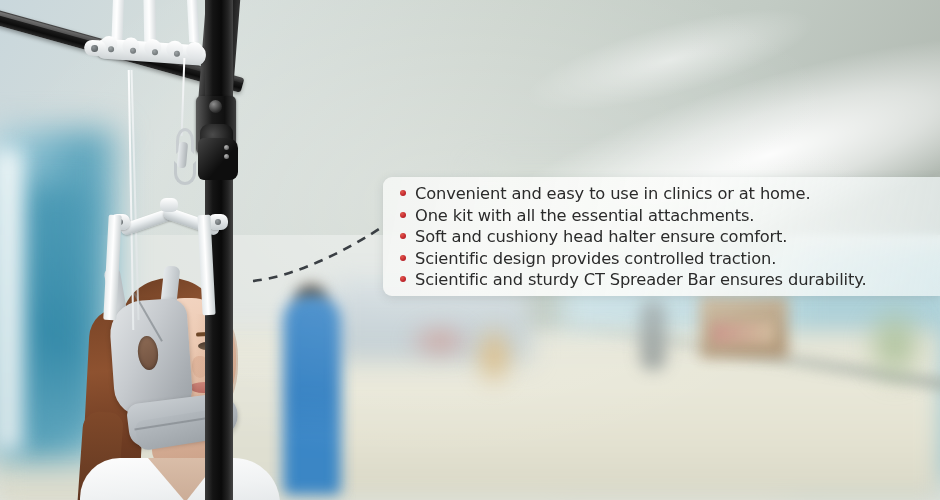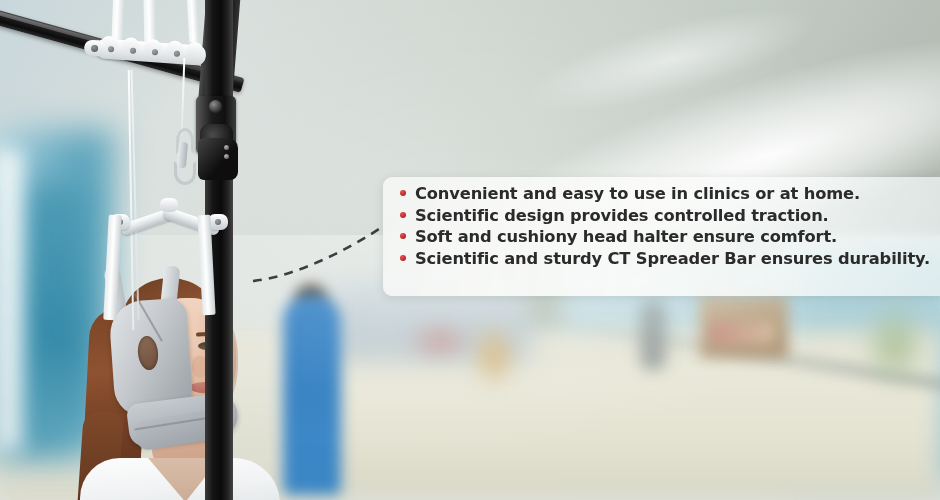--- a/index.html
+++ b/index.html
@@ -483,21 +483,20 @@
     margin-right:9px;flex:0 0 auto;
     position:relative;top:-3px;
   }
   .feature-text{
     font-family:"DejaVu Sans", sans-serif;
     font-size:16.3px;
     letter-spacing:-0.15px;
     color:#2b2b2b;
     white-space:nowrap;
     line-height:1;
-    font-weight:bold;
   }
 </style>
 </head>
 <body>
 
 <div id="stage">
 
   <div class="bg-layer">
     <div class="bg-ceiling"></div>
     <div class="bg-wall-green"></div>
@@ -617,32 +616,36 @@
   </div>
 
   <div class="panel">
     <div class="panel-inner">
 
       <div class="feature-row">
         <span class="bullet"></span>
         <span class="feature-text">Convenient and easy to use in clinics or at home.</span>
       </div>
 
+      <div class="feature-row">
+        <span class="bullet"></span>
+        <span class="feature-text">One kit with all the essential attachments.</span>
+      </div>
+
+      <div class="feature-row">
+        <span class="bullet"></span>
+        <span class="feature-text">Soft and cushiony head halter ensure comfort.</span>
+      </div>
 
       <div class="feature-row">
         <span class="bullet"></span>
         <span class="feature-text">Scientific design provides controlled traction.</span>
       </div>
 
       <div class="feature-row">
         <span class="bullet"></span>
-        <span class="feature-text">Soft and cushiony head halter ensure comfort.</span>
-      </div>
-
-      <div class="feature-row">
-        <span class="bullet"></span>
         <span class="feature-text">Scientific and sturdy CT Spreader Bar ensures durability.</span>
       </div>
 
     </div>
   </div>
 
 </div>
 
 </body></html>

